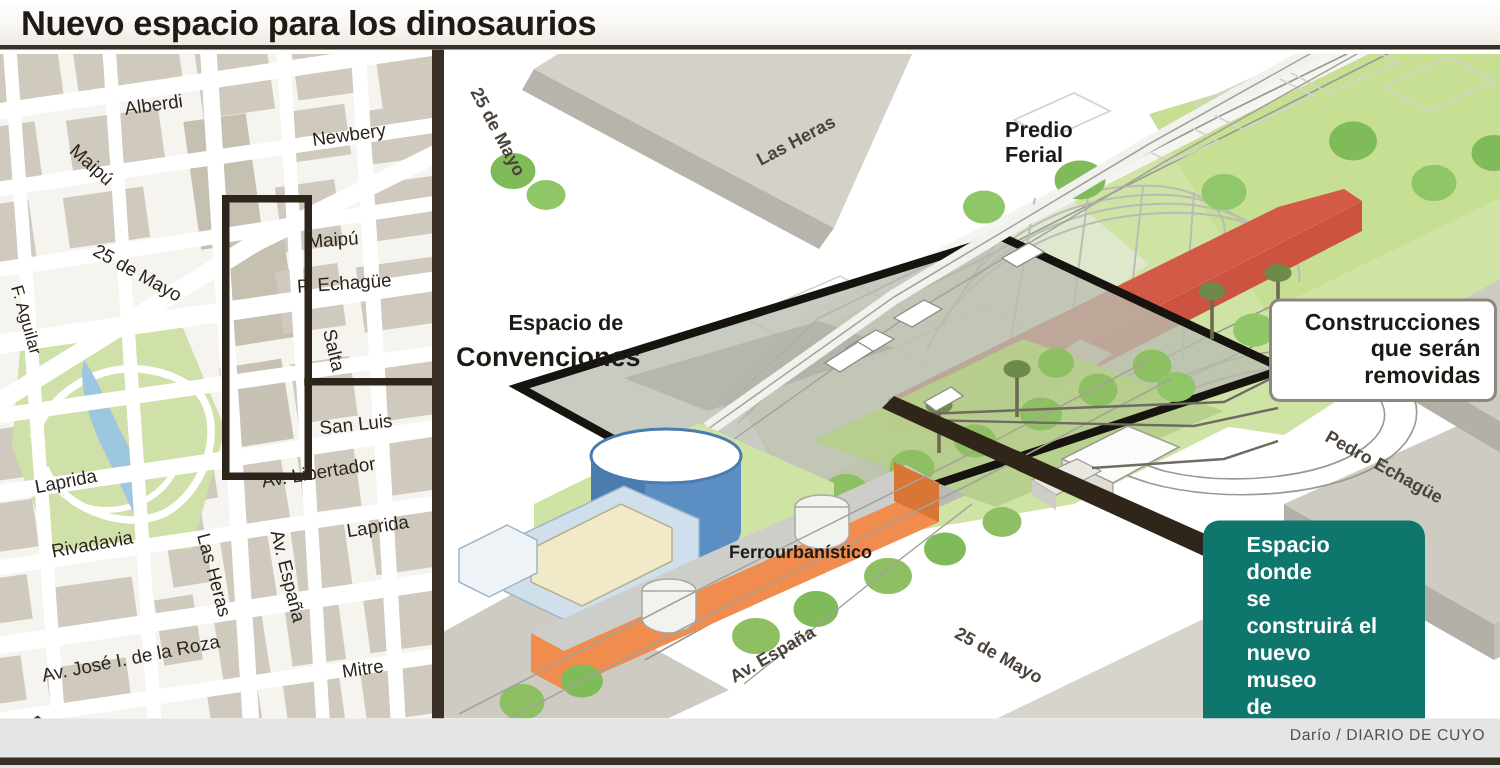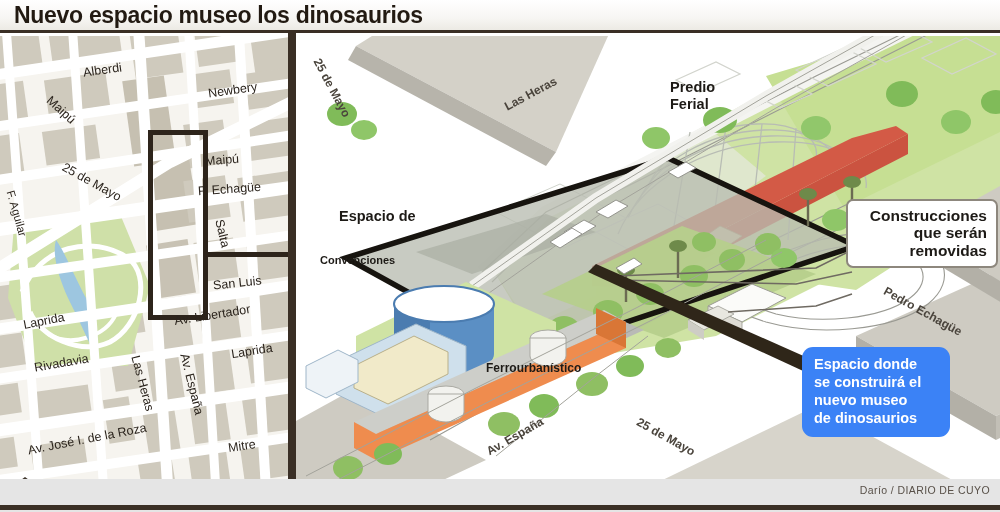--- a/index.html
+++ b/index.html
@@ -32,34 +32,34 @@
 
   
   #aerial{position:absolute;left:0;top:0;width:704px;height:443px;}
   .glabel{position:absolute;font-size:13px;font-weight:bold;color:#1d1a16;white-space:nowrap;}
   .slabel{position:absolute;font-size:12px;color:#4a443c;white-space:nowrap;font-weight:bold;}
 
   
   .callout-white{position:absolute;background:#ffffff;border:2px solid #8d877d;border-radius:7px;
      padding:6px 9px 7px 9px;box-sizing:border-box;text-align:right;}
   .callout-white .ct{font-size:15.5px;font-weight:bold;color:#1d1a16;line-height:1.12;}
-  .callout-dark{position:absolute;background:#3b82f6;border-radius:11px;padding:9px 12px;
+  .callout-dark{position:absolute;background:#0f766e;border-radius:11px;padding:9px 29px;
      box-sizing:border-box;}
   .callout-dark .ct{font-size:14.5px;font-weight:bold;color:#ffffff;line-height:1.24;}
 
   
   .compass{position:absolute;left:8px;top:440px;width:34px;height:38px;}
 </style>
 </head>
 <body>
 
 <div id="page">
 
   <div class="titlebar">
-    <div class="tl">Nuevo espacio museo los dinosaurios</div>
+    <div class="tl">Nuevo espacio para los dinosaurios</div>
   </div>
 
   <div class="panel" id="leftpanel">
     <svg width="288" height="443" viewBox="0 0 288 443">
       <rect x="0" y="0" width="288" height="443" fill="#f6f4ef"></rect>
 
       <g fill="#cfcabd" stroke="none">
         <rect x="-20" y="-10" width="60" height="44" transform="rotate(-8 10 12)"></rect>
         <rect x="50" y="-14" width="70" height="40" transform="rotate(-8 85 6)"></rect>
         <rect x="132" y="-12" width="48" height="52" transform="rotate(-8 156 14)"></rect>
@@ -373,21 +373,21 @@
         <path d="M318 244 L500 248 L556 236" fill="none" stroke="#6f6a62" stroke-width="1.6"></path>
         <path d="M432 276 L520 270 L556 258" fill="none" stroke="#6f6a62" stroke-width="1.6"></path>
 
         <path d="M292 236 L300 228 L530 330 L518 340 Z" fill="#2f2619"></path>
       </g>
     </svg>
 
     <div class="glabel" style="left:374px;top:43px;width:70px;white-space:normal;line-height:1.18;font-size:14.5px;">Predio Ferial</div>
 
     <div class="glabel" style="left:43px;top:172px;font-size:14.5px;">Espacio de</div>
-    <div class="glabel" style="left:24px;top:192px;font-size:11px;margin-top:26px;">Convenciones</div>
+    <div class="glabel" style="left:8px;top:192px;font-size:18px;">Convenciones</div>
 
     <div class="glabel" style="left:190px;top:325px;font-size:12px;">Ferrourbanístico</div>
 
     <div class="slabel" style="left:27px;top:20px;transform:rotate(62deg);transform-origin:left top;">25 de Mayo</div>
     <div class="slabel" style="left:206px;top:65px;transform:rotate(-28deg);transform-origin:left top;">Las Heras</div>
     <div class="slabel" style="left:188px;top:410px;transform:rotate(-30deg);transform-origin:left top;">Av. España</div>
     <div class="slabel" style="left:592px;top:248px;transform:rotate(29deg);transform-origin:left top;">Pedro Echagüe</div>
     <div class="slabel" style="left:345px;top:379px;transform:rotate(29deg);transform-origin:left top;">25 de Mayo</div>
 
     <div class="callout-white" style="left:550px;top:163px;width:152px;">

